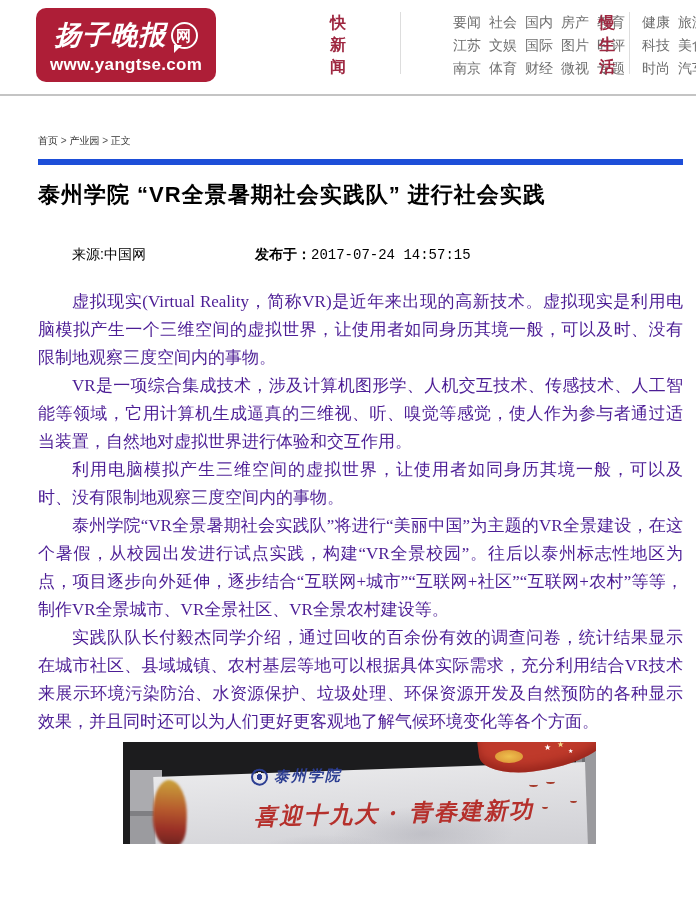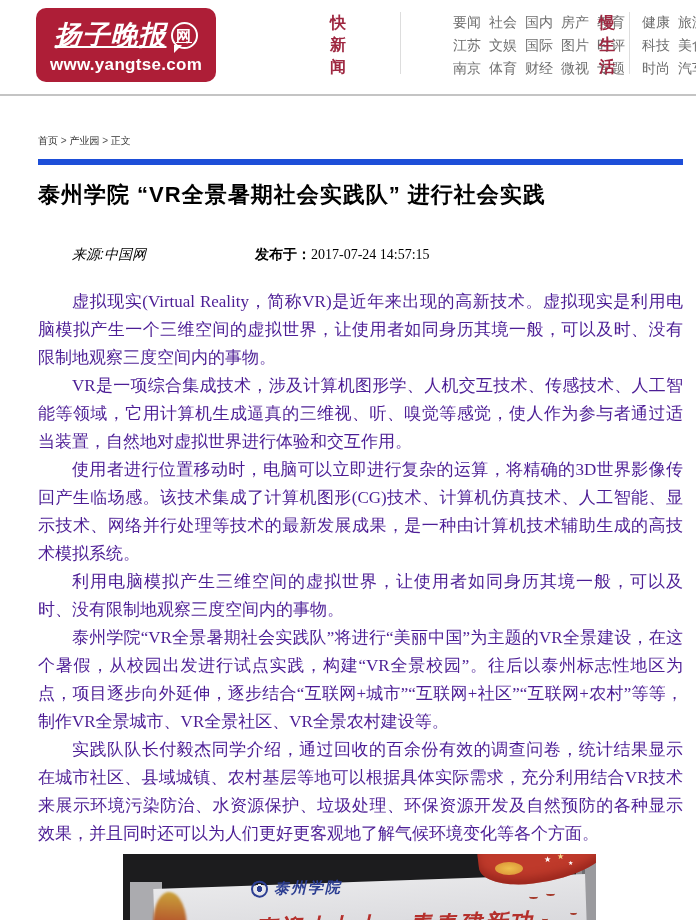--- a/index.html
+++ b/index.html
@@ -4,21 +4,21 @@
 <style>
   * { margin:0; padding:0; box-sizing:border-box; }
   html,body { width:696px; height:920px; overflow:hidden; background:#fff;
     font-family:"Liberation Sans", sans-serif; }
 
   
   .header { position:relative; height:96px; border-bottom:2px solid #c4c4c4; overflow:hidden; background:#fff; }
   .logo { position:absolute; left:36px; top:8px; width:180px; height:74px;
     background:var(--color-logo-bg,#ae1e37); border-radius:10px; color:#fff; text-align:center; cursor:pointer; }
   .logo-title { margin-top:9px; font-family:"DejaVu Serif", serif; font-style:italic; font-weight:bold;
-    font-size:27px; letter-spacing:1px; display:flex; align-items:center; justify-content:center; gap:4px;text-decoration:underline; }
+    font-size:27px; letter-spacing:1px; display:flex; align-items:center; justify-content:center; gap:4px; }
   .logo-bubble { position:relative; display:inline-block; width:27px; height:27px; border:2px solid #fff;
     border-radius:50%; font-family:"Liberation Sans",sans-serif; font-style:normal; font-size:15px;
     line-height:23px; font-weight:bold; }
   .logo-bubble::after { content:""; position:absolute; left:1px; bottom:-6px;
     border:4px solid transparent; border-top-color:#fff; border-left-color:#fff; }
   .logo-url { font-size:17px; font-weight:bold; margin-top:2px; letter-spacing:0.3px; }
 
   .nav-group { position:absolute; top:10px; display:flex; }
   .nav-fast { left:329px;gap:40px; }
   .nav-slow { left:598px; }
@@ -33,23 +33,23 @@
   .crumb-wrap { margin:0 13px 0 38px; padding-top:38px; padding-bottom:11px; border-bottom:6px solid #1d4ed8;
     font-size:10px; color:#333; }
   .bc-item { cursor:pointer; }
   .bc-sep { color:#555; }
 
   
   .article { padding:0 13px 0 38px; }
   .art-title { margin-top:15px; font-size:22px; font-weight:bold; color:#000;
     letter-spacing:1px; }
   .art-meta { position:relative; margin-top:36px; height:20px; font-size:14px; color:#000; }
-  .meta-source { position:absolute; left:34px; top:0;font-style:italic; }
+  .meta-source { position:absolute; left:34px; top:0; }
   .meta-pub { position:absolute; left:217px; top:0; font-weight:bold; }
-  .meta-time { font-family:Liberation Serif, serif; font-weight:normal; }
+  .meta-time { font-family:Liberation Mono, monospace; font-weight:normal; }
 
   .art-body { margin-top:22px; }
   .art-body p { font-family:"Liberation Serif","DejaVu Serif",serif; font-size:17px; line-height:28px;
     color:#4c1d95; text-align:justify; text-indent:2em; }
 
   
   .photo { position:relative; margin:6px 0 0 123px; width:473px; height:102px; overflow:hidden;
     background:#1c1c1e; }
   .ph-wall-right { position:absolute; right:0; top:0; width:20px; height:100%;
     background:repeating-linear-gradient(90deg,#8f8f93 0 6px,#6e6e72 6px 9px,#9a9a9e 9px 20px); }
@@ -154,21 +154,20 @@
   <h1 class="art-title">泰州学院 “VR全景暑期社会实践队” 进行社会实践</h1>
   <div class="art-meta">
     <span class="meta-source">来源:中国网</span>
     <span class="meta-pub">
       <span>发布于：</span><span class="meta-time">2017-07-24 14:57:15</span>
     </span>
   </div>
   <div class="art-body">
       <p>虚拟现实(Virtual Reality，简称VR)是近年来出现的高新技术。虚拟现实是利用电脑模拟产生一个三维空间的虚拟世界，让使用者如同身历其境一般，可以及时、没有限制地观察三度空间内的事物。</p>
       <p>VR是一项综合集成技术，涉及计算机图形学、人机交互技术、传感技术、人工智能等领域，它用计算机生成逼真的三维视、听、嗅觉等感觉，使人作为参与者通过适当装置，自然地对虚拟世界进行体验和交互作用。</p>
-      <p>使用者进行位置移动时，电脑可以立即进行复杂的运算，将精确的3D世界影像传回产生临场感。该技术集成了计算机图形(CG)技术、计算机仿真技术、人工智能、显示技术、网络并行处理等技术的最新发展成果，是一种由计算机技术辅助生成的高技术模拟系统。</p>
       <p>利用电脑模拟产生三维空间的虚拟世界，让使用者如同身历其境一般，可以及时、没有限制地观察三度空间内的事物。</p>
       <p>泰州学院“VR全景暑期社会实践队”将进行“美丽中国”为主题的VR全景建设，在这个暑假，从校园出发进行试点实践，构建“VR全景校园”。往后以泰州标志性地区为点，项目逐步向外延伸，逐步结合“互联网+城市”“互联网+社区”“互联网+农村”等等，制作VR全景城市、VR全景社区、VR全景农村建设等。</p>
       <p>实践队队长付毅杰同学介绍，通过回收的百余份有效的调查问卷，统计结果显示在城市社区、县域城镇、农村基层等地可以根据具体实际需求，充分利用结合VR技术来展示环境污染防治、水资源保护、垃圾处理、环保资源开发及自然预防的各种显示效果，并且同时还可以为人们更好更客观地了解气候环境变化等各个方面。</p>
     </div>
 </div>
 
 <div class="photo">
   <div class="ph-wall-right"></div>
   <div class="ph-wall-left"></div>
   <div class="ph-banner"></div>

